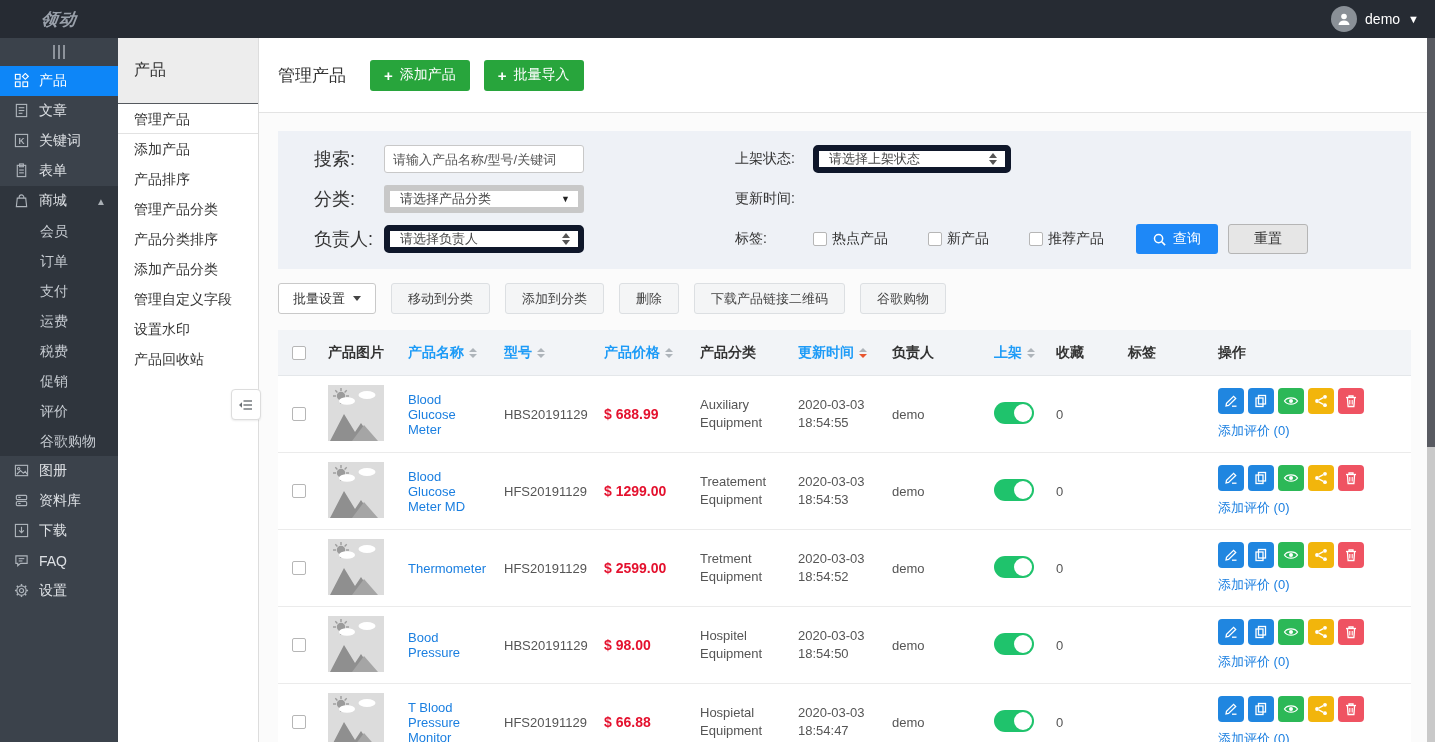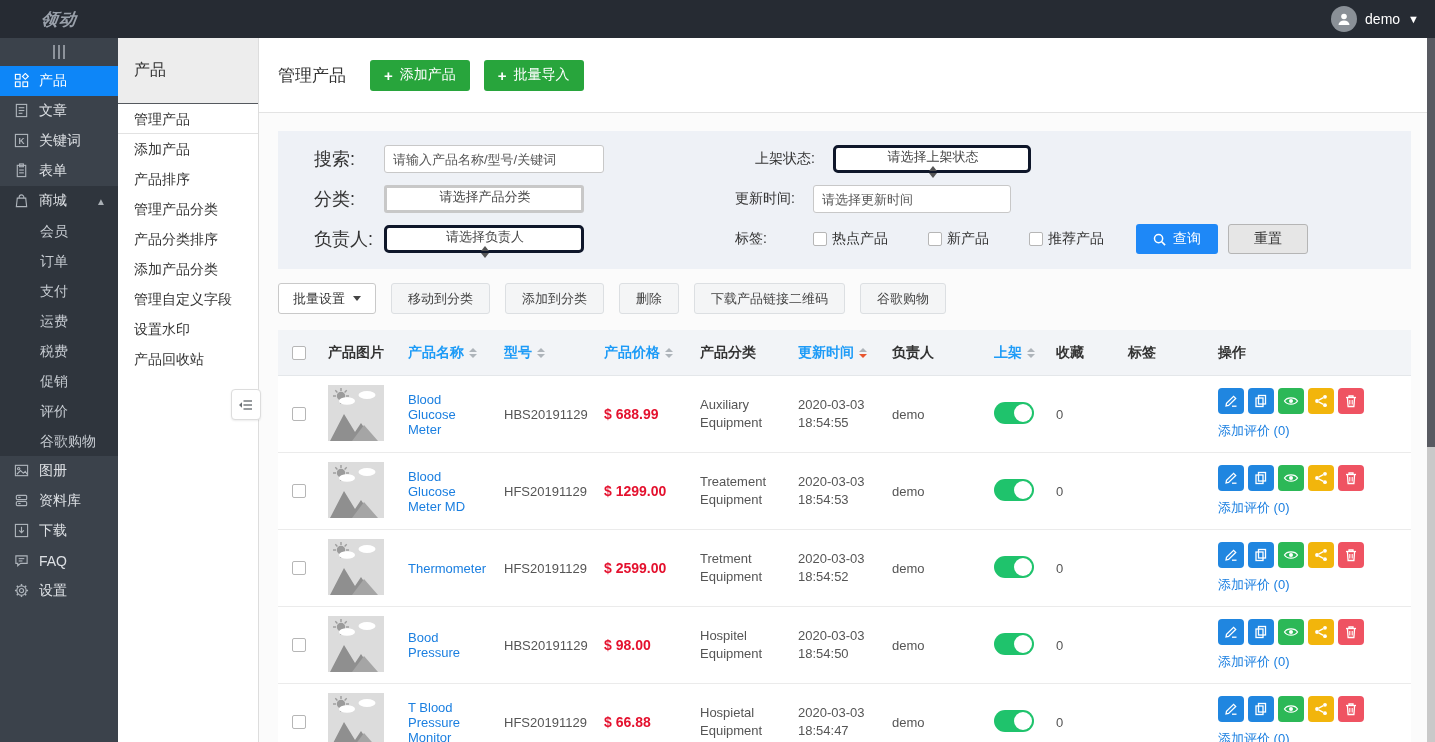--- a/index.html
+++ b/index.html
@@ -49,26 +49,26 @@
   .page-title { font-size:17px; color:#333; font-weight:500; margin-right:10px; }
   .btn-green { background:var(--green); color:#fff; border:none; border-radius:3px; height:31px;
     padding:0 14px; font-size:14px; display:inline-flex; align-items:center; gap:7px; cursor:pointer; }
   .btn-green .plus { font-size:15px; font-weight:bold; }
 
   
   .filter-panel { margin:18px 19px 0 19px; width:1133px; background:#eef1f6; padding:8px 0 10px 0; }
   .f-row { height:40px; display:flex; align-items:center; }
   .f-label { width:70px; margin-left:36px; font-size:18px; color:#333; }
   .f-label2 { width:78px; margin-left:151px; font-size:14px; color:#333; }
-  .f-input { width:220px; height:28px; border:1px solid #c8c8c8; border-radius:3px; background:#fff;
+  .f-input { width:200px; height:28px; border:1px solid #c8c8c8; border-radius:3px; background:#fff;
     font-size:13px; padding:0 8px; color:#444; font-family:inherit; }
   .f-input::placeholder { color:#555; opacity:1; }
-  .sel { width:200px; height:28px; background:#fff; border:3px solid #0f172a; border-radius:5px;
+  .sel { width:200px; height:28px; background:#fff; border:6px solid #0f172a; border-radius:5px;
     display:flex; align-items:center; justify-content:space-between; padding:0 8px 0 10px; font-size:13px;
-    color:#444; cursor:pointer;flex-direction:column; }
+    color:#444; cursor:pointer; }
   .sel.square { border-radius:3px; border-color:#c8c8c8;gap:26px; }
   .stepper { display:flex; flex-direction:column; gap:2px; }
   .stepper b { width:0; height:0; border-left:4px solid transparent; border-right:4px solid transparent; }
   .stepper .u { border-bottom:5px solid #555; }
   .stepper .d { border-top:5px solid #555; }
   .sel-caret { font-size:9px; color:#222; }
   .tag-checks { display:flex; align-items:center; gap:40px; }
   .tag-check { display:flex; align-items:center; gap:5px; font-size:14px; color:#333; cursor:pointer; }
   .cb { width:14px; height:14px; accent-color:#fff; border:1px solid #b6b6b6; appearance:none;
     background:#fff; border-radius:2px; cursor:pointer; }
@@ -343,21 +343,20 @@
             </span>
         </div>
       </div>
       <div class="f-row">
         <span class="f-label">分类:</span>
         <div class="sel square">
           <span>请选择产品分类</span>
           <span class="sel-caret">▼</span>
         </div>
         <span class="f-label2">更新时间:</span>
-        <input class="f-input" style="width: 198px;" placeholder="请选择更新时间">
       </div>
       <div class="f-row">
         <span class="f-label">负责人:</span>
         <div class="sel">
           <span>请选择负责人</span>
           <span class="stepper">
               <b class="u"></b>
               <b class="d"></b>
             </span>
         </div>

